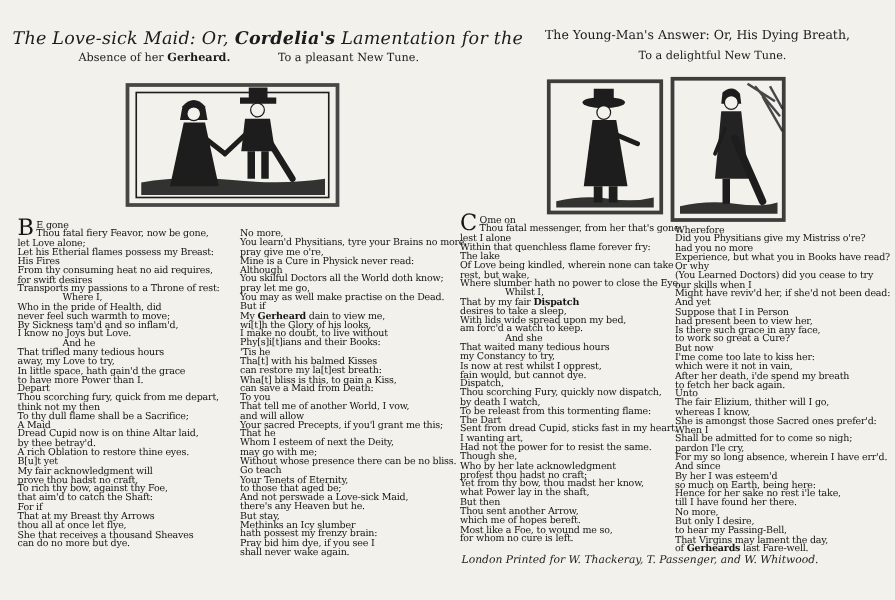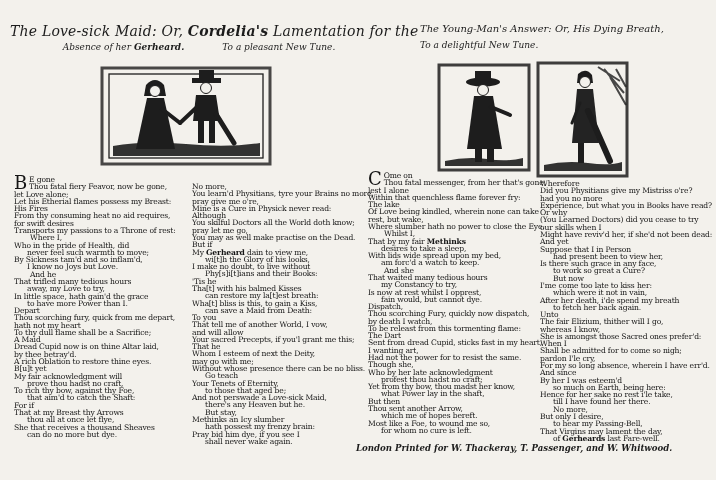--- a/index.html
+++ b/index.html
@@ -3,36 +3,36 @@
 <meta charset="utf-8">
 <style>
   *{margin:0;padding:0;box-sizing:border-box}
   html,body{width:716px;height:480px}
   body{background:#f3f1ec;font-family:"DejaVu Serif","Liberation Serif",serif;color:#1c1c1c;overflow:hidden}
   .sheet{position:relative;width:682px;height:480px;background:#f3f1ec}
   .hl{font-weight:bold}
   
   .lhead{position:absolute;left:10px;top:23px;width:378px;text-align:center}
   .lhead .t{font-style:italic;font-size:14px;letter-spacing:.2px;white-space:nowrap}
-  .subrow{display:flex;justify-content:center;gap:38px;font-style:italic;font-size:9px;margin-top:3px}
-  .rhead{position:absolute;left:420px;top:23px;width:268px;font-style:italic;font-size:10px;line-height:11.5px}
-  .rhead .tune{text-align:left;font-size:9px;margin-top:5px}
+  .subrow{display:flex;justify-content:center;gap:38px;font-size:9px;margin-top:3px}
+  .rhead{position:absolute;left:436px;top:23px;width:268px;font-size:10px;line-height:11.5px}
+  .rhead .tune{text-align:center;font-size:9px;margin-top:5px}
   
   .cut{position:absolute}
   .cut svg{display:block}
   
   .col{position:absolute;width:178px;font-size:7.6px;line-height:7.28px;letter-spacing:-.15px;color:#151515}
   .ln{white-space:nowrap}
-  .L1{margin-left:13px}
-  .L2{margin-left:16px}
+  .L1{}
+  .L2{margin-left:36px}
   .L3{padding-right:16px}
   .cap{float:left;font-size:18px;line-height:14px;padding-right:2px;font-style:normal}
   
   .imprint{position:absolute;left:356px;top:443px;width:312px;text-align:center;
-           font-size:8.6px;font-style:italic;font-weight:bold;white-space:nowrap}
+           font-size:8.6px;font-style:italic;font-weight:normal;white-space:nowrap}
 </style>
 </head>
 <body>
 
 <div class="sheet">
 
   <header class="lhead">
     <div class="t"><span>The Love-sick Maid: Or, </span><span class="hl">Cordelia's</span><span> Lamentation for the</span></div>
     <div class="subrow">
       <span><span>Absence of her </span><span class="hl">Gerheard.</span></span>
@@ -115,21 +115,21 @@
       <div class="ln L1"><span>never feel such warmth to move;</span></div>
       <div class="ln L0"><span>By Sickness tam'd and so inflam'd,</span></div>
       <div class="ln L1"><span>I know no Joys but Love.</span></div>
       <div class="ln L2"><span>And he</span></div>
       <div class="ln L0"><span>That trifled many tedious hours</span></div>
       <div class="ln L1"><span>away, my Love to try,</span></div>
       <div class="ln L0"><span>In little space, hath gain'd the grace</span></div>
       <div class="ln L1"><span>to have more Power than I.</span></div>
       <div class="ln L0"><span>Depart</span></div>
       <div class="ln L0"><span>Thou scorching fury, quick from me depart,</span></div>
-      <div class="ln L3"><span>hath not my heart</span></div>
+      <div class="ln L3"><span>think not my then</span></div>
       <div class="ln L0"><span>To thy dull flame shall be a Sacrifice;</span></div>
       <div class="ln L0"><span>A Maid</span></div>
       <div class="ln L0"><span>Dread Cupid now is on thine Altar laid,</span></div>
       <div class="ln L3"><span>by thee betray'd.</span></div>
       <div class="ln L0"><span>A rich Oblation to restore thine eyes.</span></div>
       <div class="ln L0"><span>B[u]t yet</span></div>
       <div class="ln L0"><span>My fair acknowledgment will</span></div>
       <div class="ln L1"><span>prove thou hadst no craft,</span></div>
       <div class="ln L0"><span>To rich thy bow, against thy Foe,</span></div>
       <div class="ln L1"><span>that aim'd to catch the Shaft:</span></div>
@@ -180,21 +180,21 @@
   <section class="col" style="left:368px;top:172px">
       <div class="ln L0"><span class="cap">C</span><span>Ome on</span></div>
       <div class="ln L0"><span>Thou fatal messenger, from her that's gone,</span></div>
       <div class="ln L3"><span>lest I alone</span></div>
       <div class="ln L0"><span>Within that quenchless flame forever fry:</span></div>
       <div class="ln L0"><span>The lake</span></div>
       <div class="ln L0"><span>Of Love being kindled, wherein none can take</span></div>
       <div class="ln L3"><span>rest, but wake,</span></div>
       <div class="ln L0"><span>Where slumber hath no power to close the Eye.</span></div>
       <div class="ln L2"><span>Whilst I,</span></div>
-      <div class="ln L0"><span>That by my fair </span><span class="hl">Methinks</span></div>
+      <div class="ln L0"><span>That by my fair </span><span class="hl">Dispatch</span></div>
       <div class="ln L1"><span>desires to take a sleep,</span></div>
       <div class="ln L0"><span>With lids wide spread upon my bed,</span></div>
       <div class="ln L1"><span>am forc'd a watch to keep.</span></div>
       <div class="ln L2"><span>And she</span></div>
       <div class="ln L0"><span>That waited many tedious hours</span></div>
       <div class="ln L1"><span>my Constancy to try,</span></div>
       <div class="ln L0"><span>Is now at rest whilst I opprest,</span></div>
       <div class="ln L1"><span>fain would, but cannot dye.</span></div>
       <div class="ln L0"><span>Dispatch,</span></div>
       <div class="ln L0"><span>Thou scorching Fury, quickly now dispatch,</span></div>

